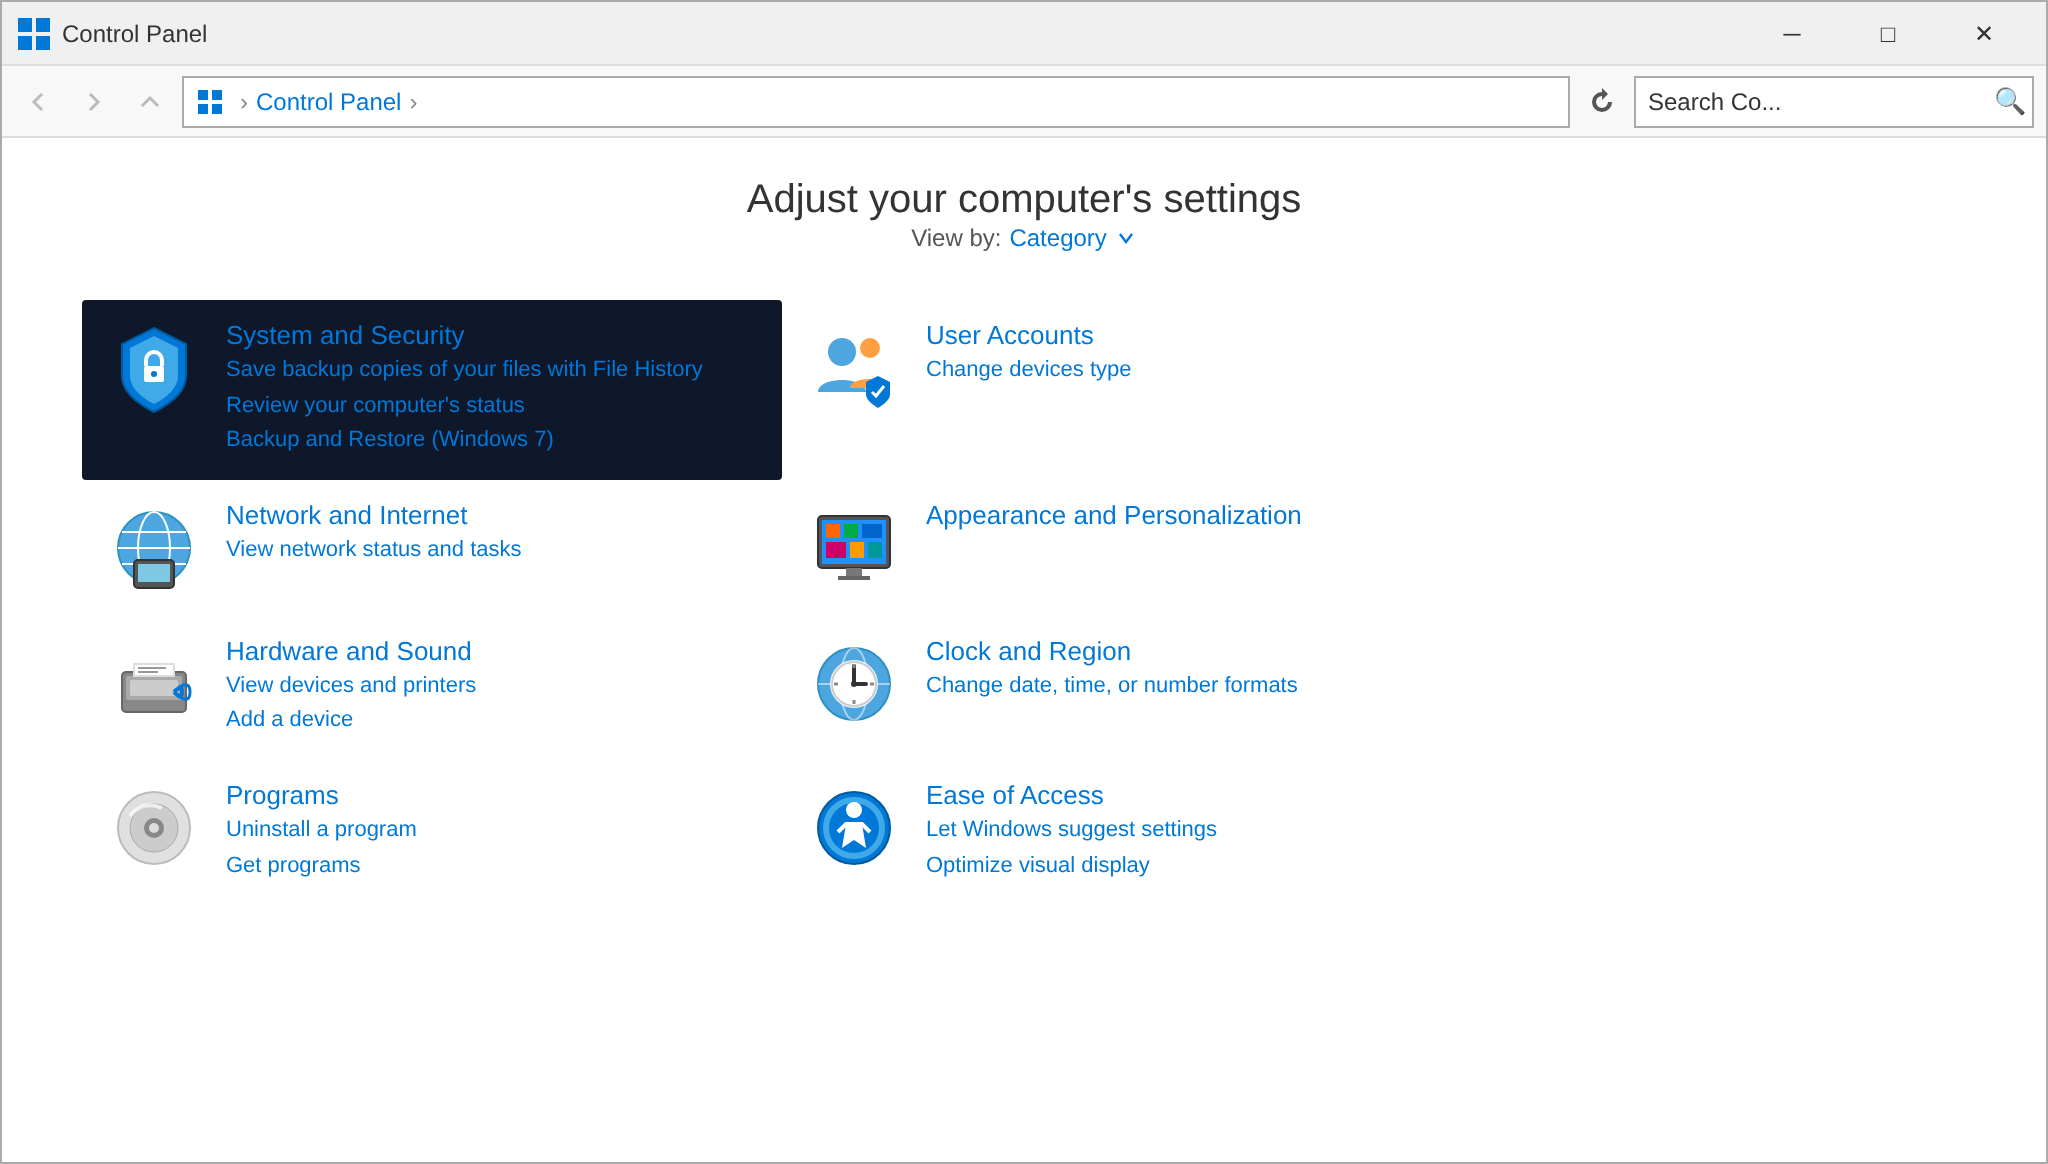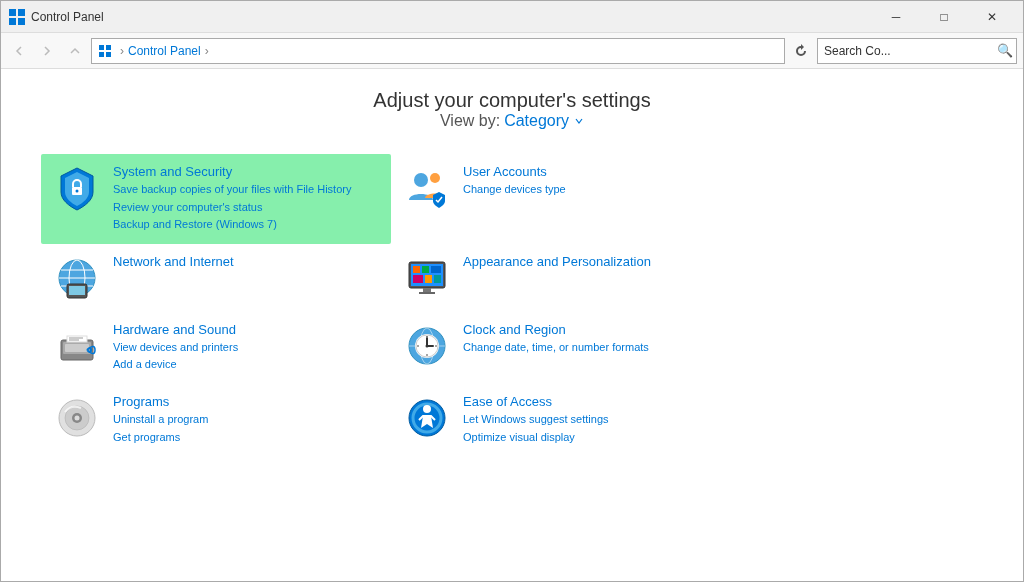--- a/index.html
+++ b/index.html
@@ -125,21 +125,21 @@
       margin-bottom: 24px;
       flex-direction: column;
     }
     .page-title {
       font-size: 20px;
       font-weight: 300;
       color: #333;
     }
     .view-by {
       display: flex; align-items: center; gap: 4px;
-      font-size: 16px; color: #333;
+      font-size: 12px; color: #333;
     }
     .view-by-label { color: #555; }
     .view-by-value {
       color: #0078d7;
       cursor: pointer;
       display: flex; align-items: center; gap: 5px;
     }
 
     
     .categories-grid {
@@ -150,21 +150,21 @@
     }
 
     .category-item {
       display: flex;
       align-items: flex-start;
       padding: 10px 12px;
       gap: 12px;
       cursor: pointer;
       border-radius: 2px;
     }
-    .category-item.active { background: #86efac; }
+    .category-item.active { background: #0f172a; }
 
     .category-icon {
       width: 48px; height: 48px;
       flex-shrink: 0;
       display: flex; align-items: center; justify-content: center;
     }
 
     .category-text { flex: 1; }
     .category-name {
       font-size: 13px;
@@ -312,20 +312,21 @@
           <line x1="6" y1="24" x2="42" y2="24" stroke="white" stroke-width="1"></line>
           <line x1="8" y1="16" x2="40" y2="16" stroke="white" stroke-width="1"></line>
           <line x1="8" y1="32" x2="40" y2="32" stroke="white" stroke-width="1"></line>
 
           <rect x="14" y="30" width="20" height="14" rx="2" fill="#555" stroke="#333" stroke-width="1"></rect>
           <rect x="16" y="32" width="16" height="9" fill="#7ec8e3"></rect>
         </svg>
       </div>
       <div class="category-text">
         <div class="category-name">Network and Internet</div>
+        <span class="category-link">View network status and tasks</span>
       </div>
     </div>
 
     <div class="category-item">
       <div class="category-icon">
         <svg width="48" height="48" viewBox="0 0 48 48">
 
           <rect x="6" y="8" width="36" height="26" rx="2" fill="#555" stroke="#333" stroke-width="1"></rect>
           <rect x="8" y="10" width="32" height="22" fill="#1e90ff"></rect>
 

